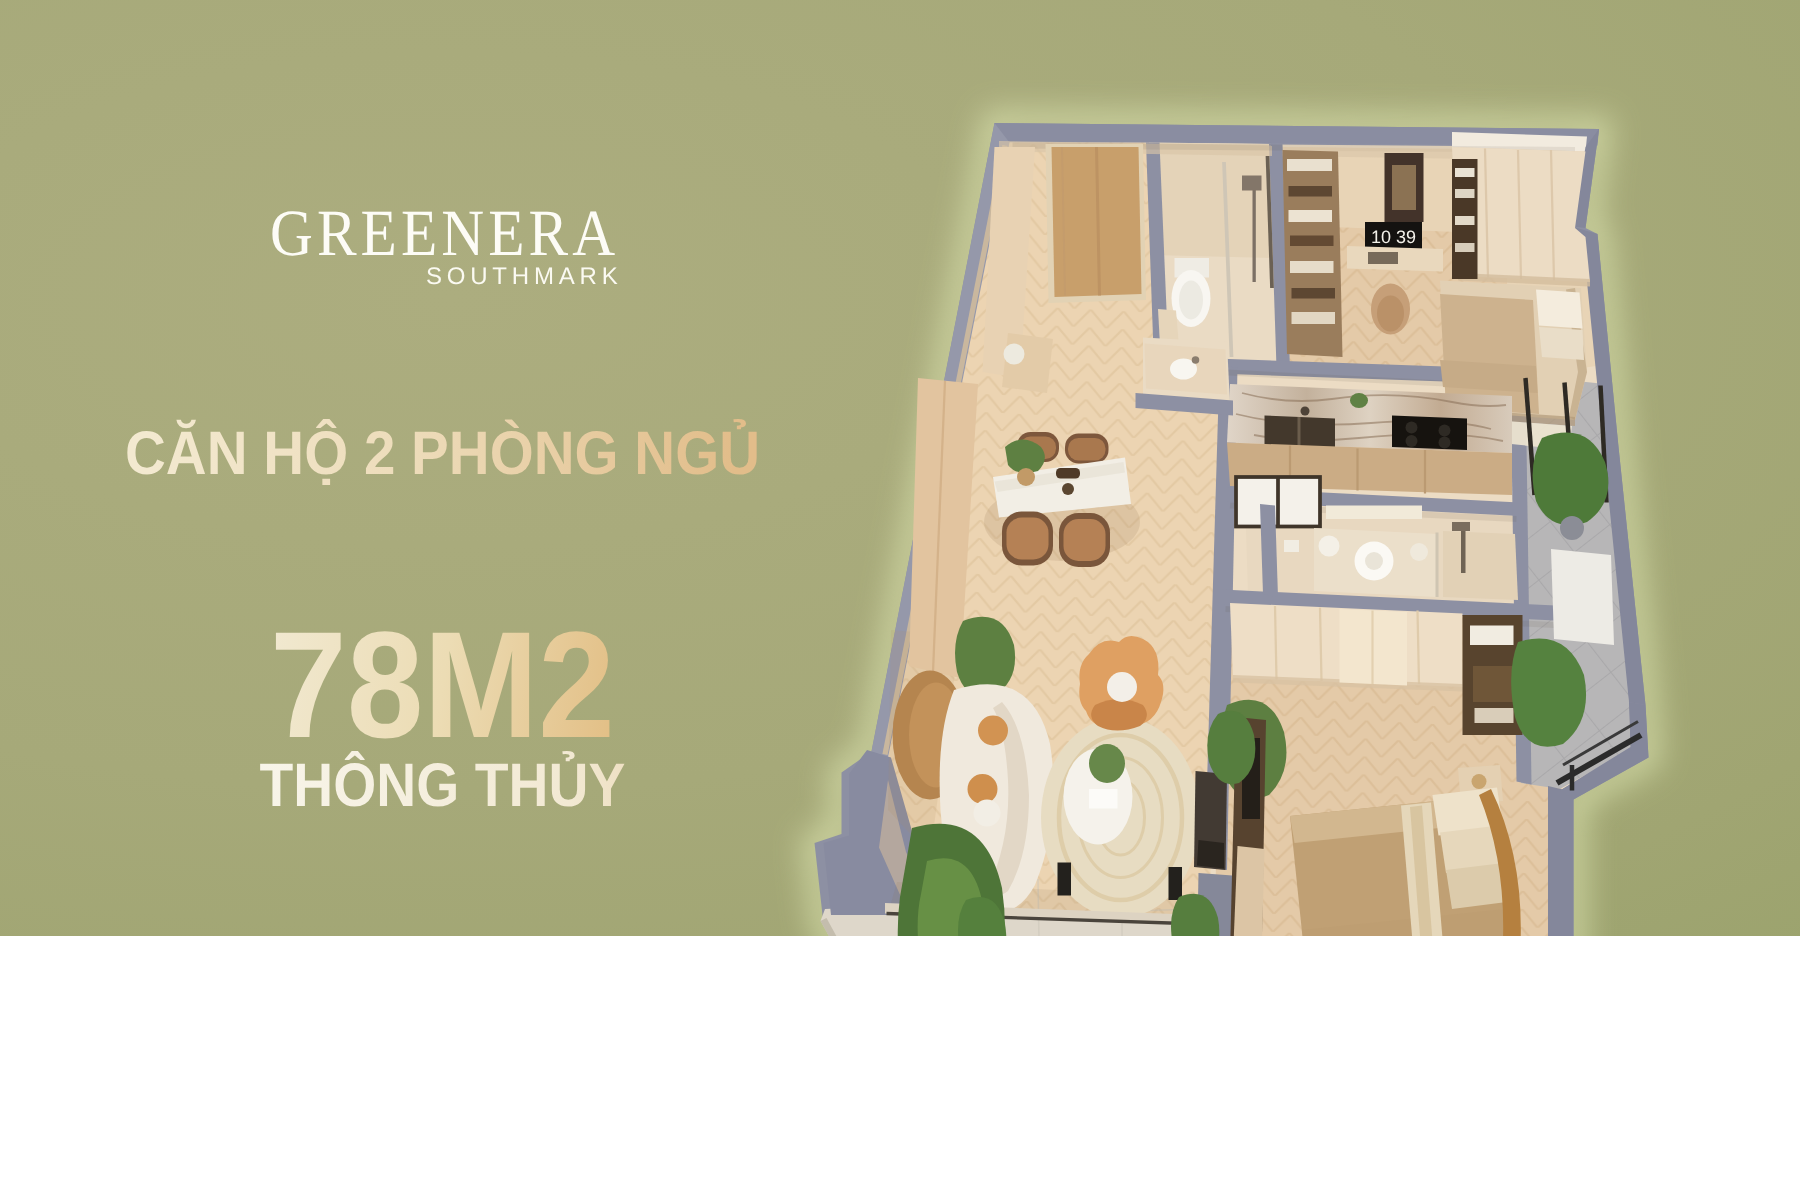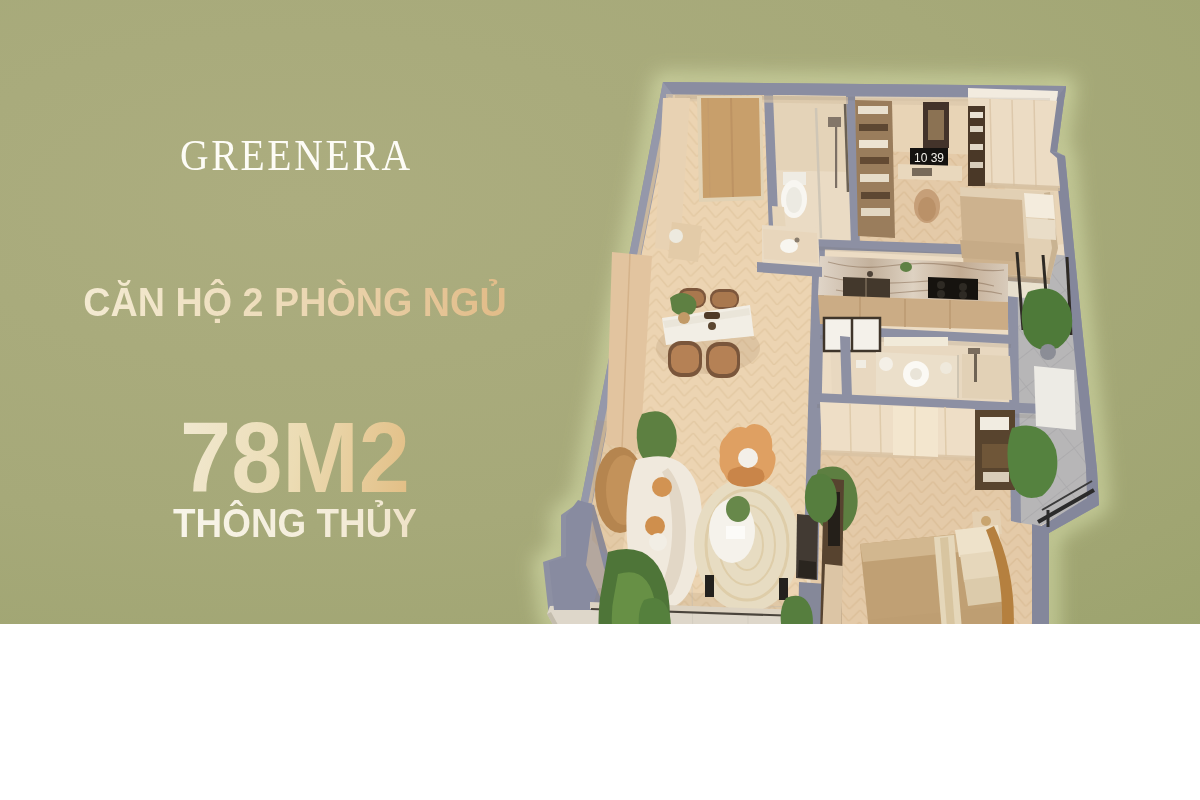--- a/index.html
+++ b/index.html
@@ -7,20 +7,21 @@
     background:radial-gradient(145% 125% at 25% 32%, #acad7f 0%, #a6a979 42%, #a0a572 65%, #99a26b 85%, #939d65 100%);
     font-family:"Liberation Sans", sans-serif;}
   .txt{position:absolute;white-space:nowrap;}
 </style>
 </head>
 <body>
 <div id="stage">
 
 <div class="txt" style="left:180px;top:130px;width:252px;text-align:left;color:#fdfcf6;font-family:'Liberation Serif',serif;font-size:44px;letter-spacing:3px;font-weight:400;transform:scaleX(0.90);transform-origin:left center;">GREENERA</div>
 
+<div class="txt" style="left:187px;top:176px;width:228px;text-align:right;color:#fbfaf2;font-size:16px;letter-spacing:3.2px;font-weight:400;">SOUTHMARK</div>
 
 <div class="txt" style="left:60px;top:279px;width:470px;text-align:center;font-weight:bold;font-size:41px;letter-spacing:0px;background:linear-gradient(90deg,#f3e9d0 5%,#eddcba 45%,#e2bd8a 95%);-webkit-background-clip:text;background-clip:text;color:transparent;transform:scaleX(0.92);transform-origin:center;">CĂN HỘ 2 PHÒNG NGỦ</div>
 
 
 <div class="txt" style="left:60px;top:400px;width:470px;text-align:center;font-weight:bold;font-size:101px;letter-spacing:0px;background:linear-gradient(100deg,#f2ecd8 15%,#ecdcb4 50%,#dcab66 95%);-webkit-background-clip:text;background-clip:text;color:transparent;transform:scaleX(0.91);transform-origin:center;">78M2</div>
 
 <div class="txt" style="left:60px;top:500px;width:470px;text-align:center;font-weight:bold;font-size:41px;letter-spacing:0px;background:linear-gradient(90deg,#f8f5ea 20%,#f2e9d3 70%,#e7cda2 98%);-webkit-background-clip:text;background-clip:text;color:transparent;transform:scaleX(0.90);transform-origin:center;">THÔNG THỦY</div>
 
 <svg width="1200" height="800" viewBox="0 0 1200 800" style="position:absolute;left:0;top:0;">
 <defs>

